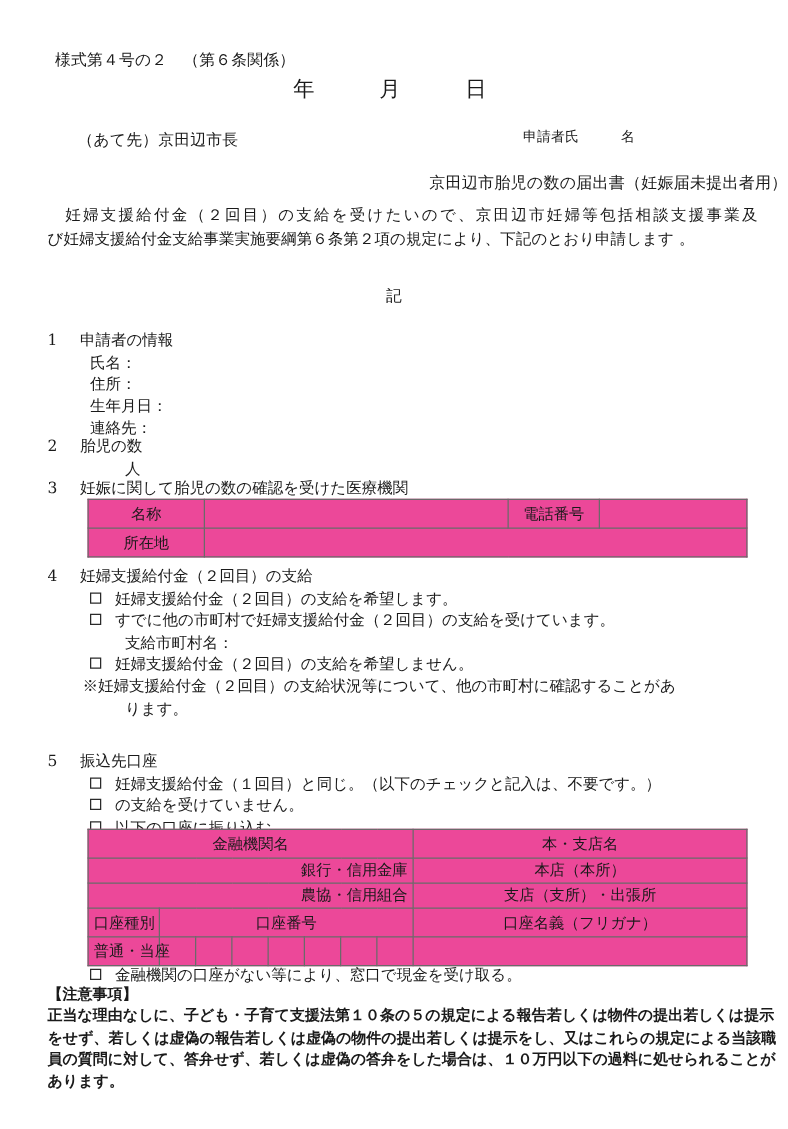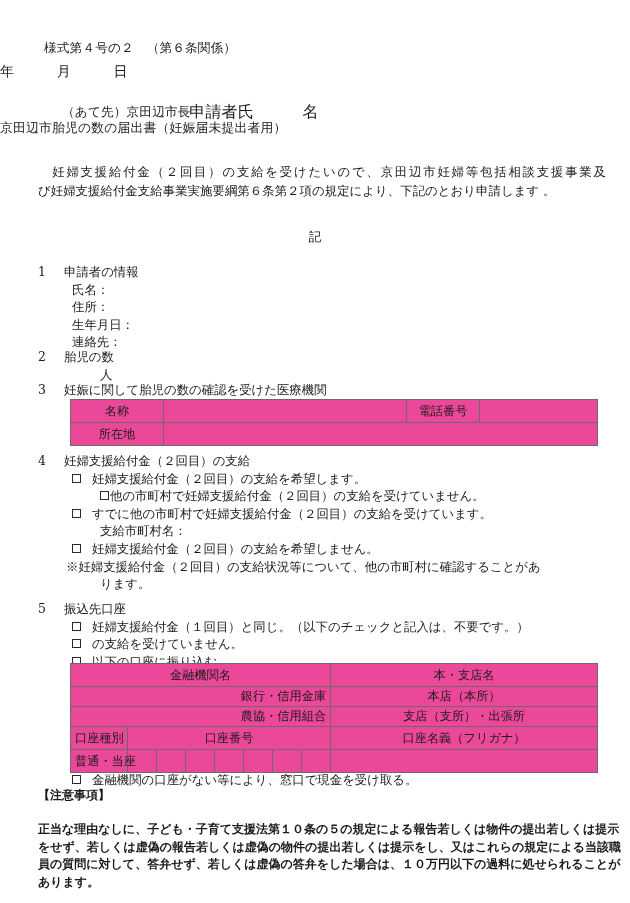--- a/index.html
+++ b/index.html
@@ -31,44 +31,44 @@
     position: absolute;
     left: 44px;
     top: 42px;
     font-size: 12.6px;
     letter-spacing: 0.2px;
   }
   .date-line {
     position: absolute;
     left: 0; right: 6px;
     top: 64px;
-    text-align: left;
-    font-size: 14px;
+    text-align: center;
+    font-size: 17px;
     letter-spacing: 0.2px;
   }
   .addressee {
     position: absolute;
     left: 62px;
     top: 106px;
     font-size: 12.6px;
     letter-spacing: 0.2px;
   }
   .applicant-name {
     position: absolute;
     left: 0; right: 122px;
     top: 104px;
-    text-align: center;
-    font-size: 16px;
+    text-align: right;
+    font-size: 11px;
     letter-spacing: 0.2px;
   }
   .doc-title {
     position: absolute;
     left: 0; right: 0;
-    top: 122px;
-    text-align: left;
+    top: 141px;
+    text-align: right;
     font-size: 12.8px;
     letter-spacing: 0.2px;
   }
 
   .intro {
     position: absolute;
     left: 38px;
     right: 24px;
     top: 162px;
     font-size: 12.4px;
@@ -149,21 +149,20 @@
     left: 38px;
     right: 32px;
     top: 787px;
     font-size: 12.0px;
     font-weight: bold;
     line-height: 1.45;
   }
   .note-body {
     text-align: justify;
     text-justify: inter-character;
-    margin-top: 17px;
   }
 
   
   table.frm {
     border-collapse: collapse;
     table-layout: fixed;
     font-size: 12.2px;
     font-weight: normal;
     background: #ec4899;
   }
@@ -254,21 +253,20 @@
       <tr>
         <td class="c">所在地</td>
         <td colspan="3"></td>
       </tr>
     </tbody>
   </table>
 
   <div class="sec sec4">
     <span class="sec-head"><span class="num">4</span><span>妊婦支援給付金（２回目）の支給</span></span>
     <span class="sub"><span class="cb"></span><span>妊婦支援給付金（２回目）の支給を希望します。</span></span>
-    <span class="sub2"><span class="cb-inline"></span><span>他の市町村で妊婦支援給付金（２回目）の支給を受けていません。</span></span>
     <span class="sub"><span class="cb"></span><span>すでに他の市町村で妊婦支援給付金（２回目）の支給を受けています。</span></span>
     <span class="sub2">支給市町村名：</span>
     <span class="sub"><span class="cb"></span><span>妊婦支援給付金（２回目）の支給を希望しません。</span></span>
     <span class="sub-note" style="padding-left:28px;text-indent:-0.0em">※妊婦支援給付金（２回目）の支給状況等について、他の市町村に確認することがあ</span>
     <span class="sub2">ります。</span>
   </div>
 
   <div class="sec sec5">
     <span class="sec-head"><span class="num">5</span><span>振込先口座</span></span>
     <span class="sub"><span class="cb"></span><span>妊婦支援給付金（１回目）と同じ。（以下のチェックと記入は、不要です。）</span></span>

